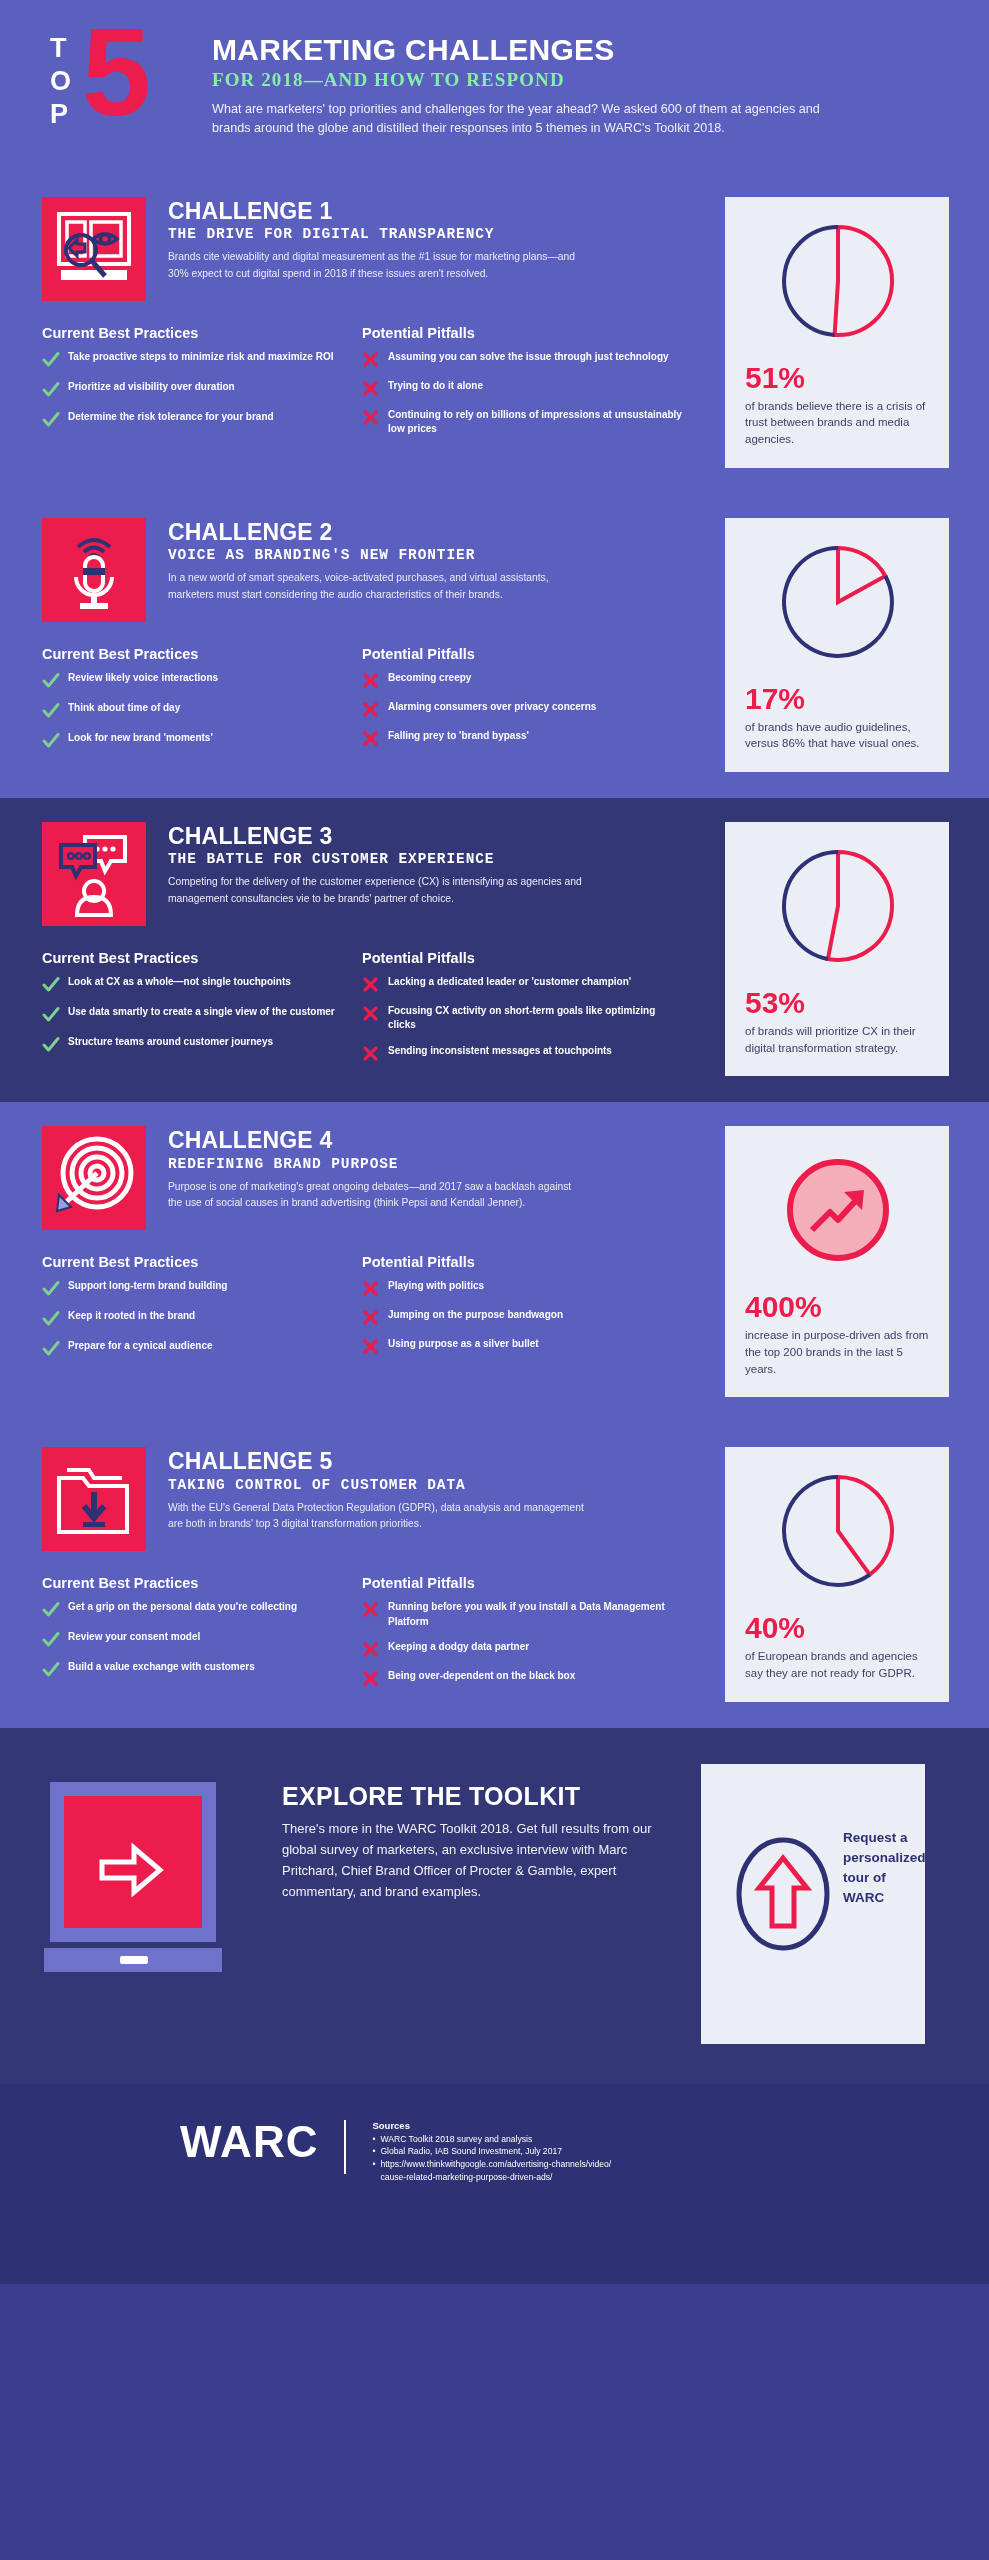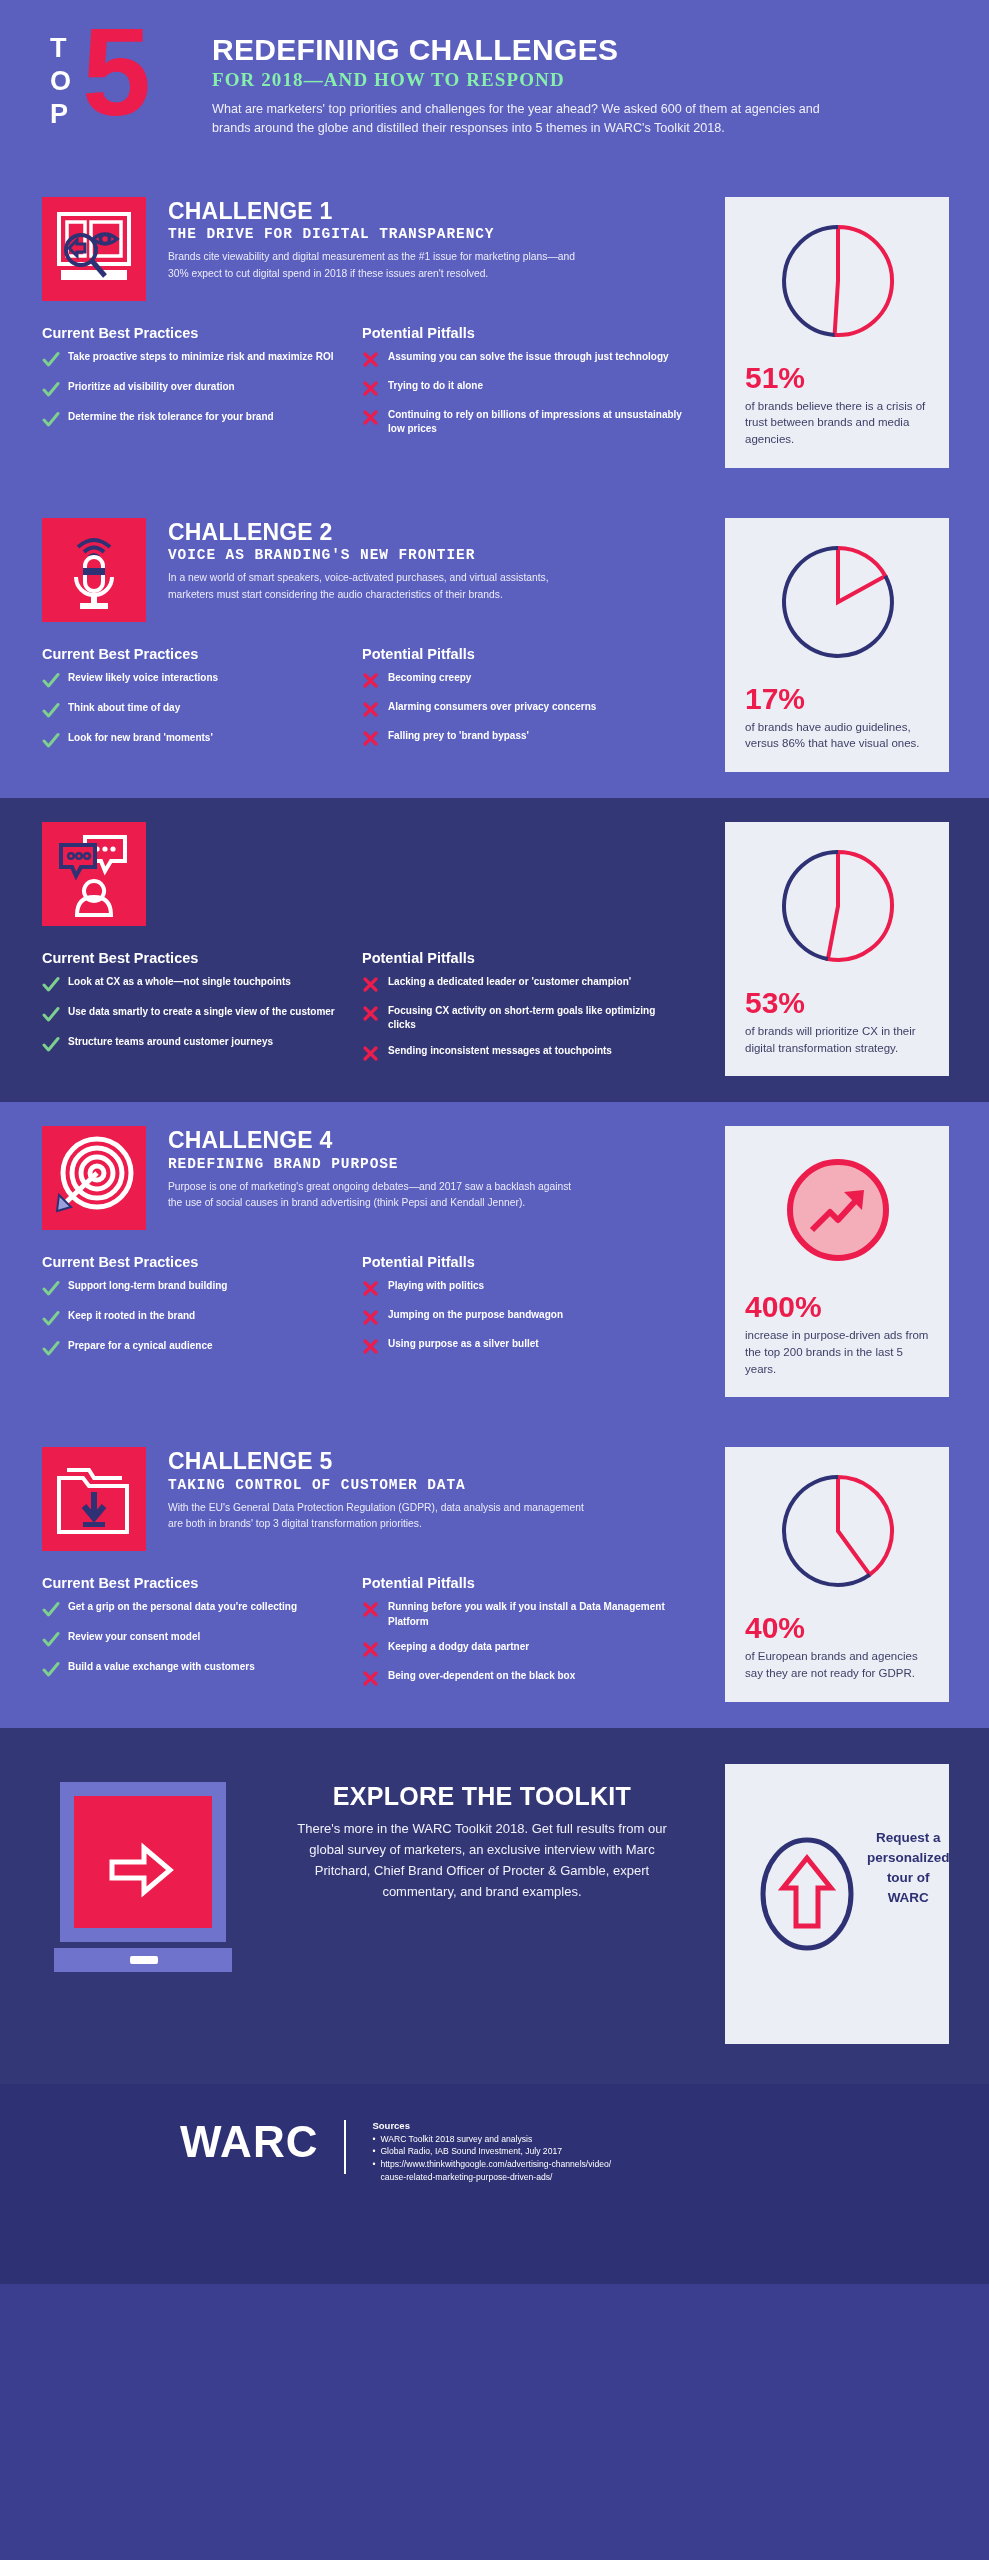--- a/index.html
+++ b/index.html
@@ -74,21 +74,21 @@
     width:224px; flex:none; background:#eceef5; margin-left:auto;
     padding:22px 18px 20px 20px;
     display:flex; flex-direction:column; align-items:center;
   }
   .stat-card .donut { margin-bottom:16px; }
   .stat-inner { width:100%; }
   .stat-num { font-size:30px; font-weight:bold; color:#ec1c4d; line-height:1; }
   .stat-cap { font-size:11.5px; line-height:1.45; color:#3c3f66; margin-top:5px; }
 
   
-  .toolkit { display:flex; padding:36px 40px 40px 42px; align-items:flex-start;text-align:center; }
+  .toolkit { display:flex; padding:36px 64px 40px 42px; align-items:flex-start; }
   .tk-device { width:210px; flex:none; padding-top:12px; }
   .tk-text { padding-left:30px; padding-top:18px; width:430px; }
   .tk-title { font-size:25px; font-weight:bold; letter-spacing:0.3px; }
   .tk-body { font-size:13px; line-height:1.62; margin-top:7px; color:#f1f1fb; }
   .cta-card {
     width:224px; flex:none; background:#eceef5; margin-left:auto;
     padding:26px 20px 26px 22px; min-height:280px;
     display:flex; flex-direction:row; align-items:center;
   }
   .cta-label {
@@ -113,21 +113,21 @@
   <div class="header-inner">
     <div class="top-block">
       <div class="top-letters">
         <span>T</span>
         <span>O</span>
         <span>P</span>
       </div>
       <div class="big-five">5</div>
     </div>
     <div class="header-text">
-      <div class="h-title">REDEFINING CHALLENGES</div>
+      <div class="h-title">MARKETING CHALLENGES</div>
       <div class="h-sub">FOR 2018—AND HOW TO RESPOND</div>
       <div class="h-body">What are marketers' top priorities and challenges for the year ahead? We asked 600 of them at agencies and brands around the globe and distilled their responses into 5 themes in WARC's Toolkit 2018.</div>
     </div>
   </div>
 </div>
 
 <div id="challenges-root">
     <div class="band light">
     <div class="chal">
       <div class="chal-left">
@@ -322,20 +322,25 @@
                 <circle cx="54" cy="18" r="2.6" fill="#fff"></circle>
                 <circle cx="62" cy="18" r="2.6" fill="#fff"></circle>
         <path d="M10 14 h34 v22 h-14 l-5 9 -4 -9 h-11 z" fill="#ec1c4d" stroke="#2e3173" stroke-width="4"></path>
         <circle cx="20" cy="25" r="2.8" fill="none" stroke="#2e3173" stroke-width="2.5"></circle>
         <circle cx="28" cy="25" r="2.8" fill="none" stroke="#2e3173" stroke-width="2.5"></circle>
         <circle cx="36" cy="25" r="2.8" fill="none" stroke="#2e3173" stroke-width="2.5"></circle>
         <path d="M43 50 a10 10 0 1 0 0.1 0 z" fill="none" stroke="#fff" stroke-width="4"></path>
         <path d="M26 84 q0 -18 17 -18 q17 0 17 18 z" fill="none" stroke="#fff" stroke-width="4"></path>
       </svg>
             </div>
+          <div class="chal-title-wrap">
+            <div class="chal-title">CHALLENGE 3</div>
+            <div class="chal-subtitle">THE BATTLE FOR CUSTOMER EXPERIENCE</div>
+            <div class="chal-desc">Competing for the delivery of the customer experience (CX) is intensifying as agencies and management consultancies vie to be brands' partner of choice.</div>
+          </div>
         </div>
         <div class="cols">
           <div class="col">
             <div class="col-title">Current Best Practices</div>
             <div class="bullet">
        <span class="mark">
                   <svg width="18" height="18" viewBox="0 0 18 18">
                     <path d="M2 9 L6.5 14 L16 2.5" fill="none" stroke="#7ed08f" stroke-width="3" stroke-linecap="round" stroke-linejoin="round"></path>
                   </svg>
                 </span>

